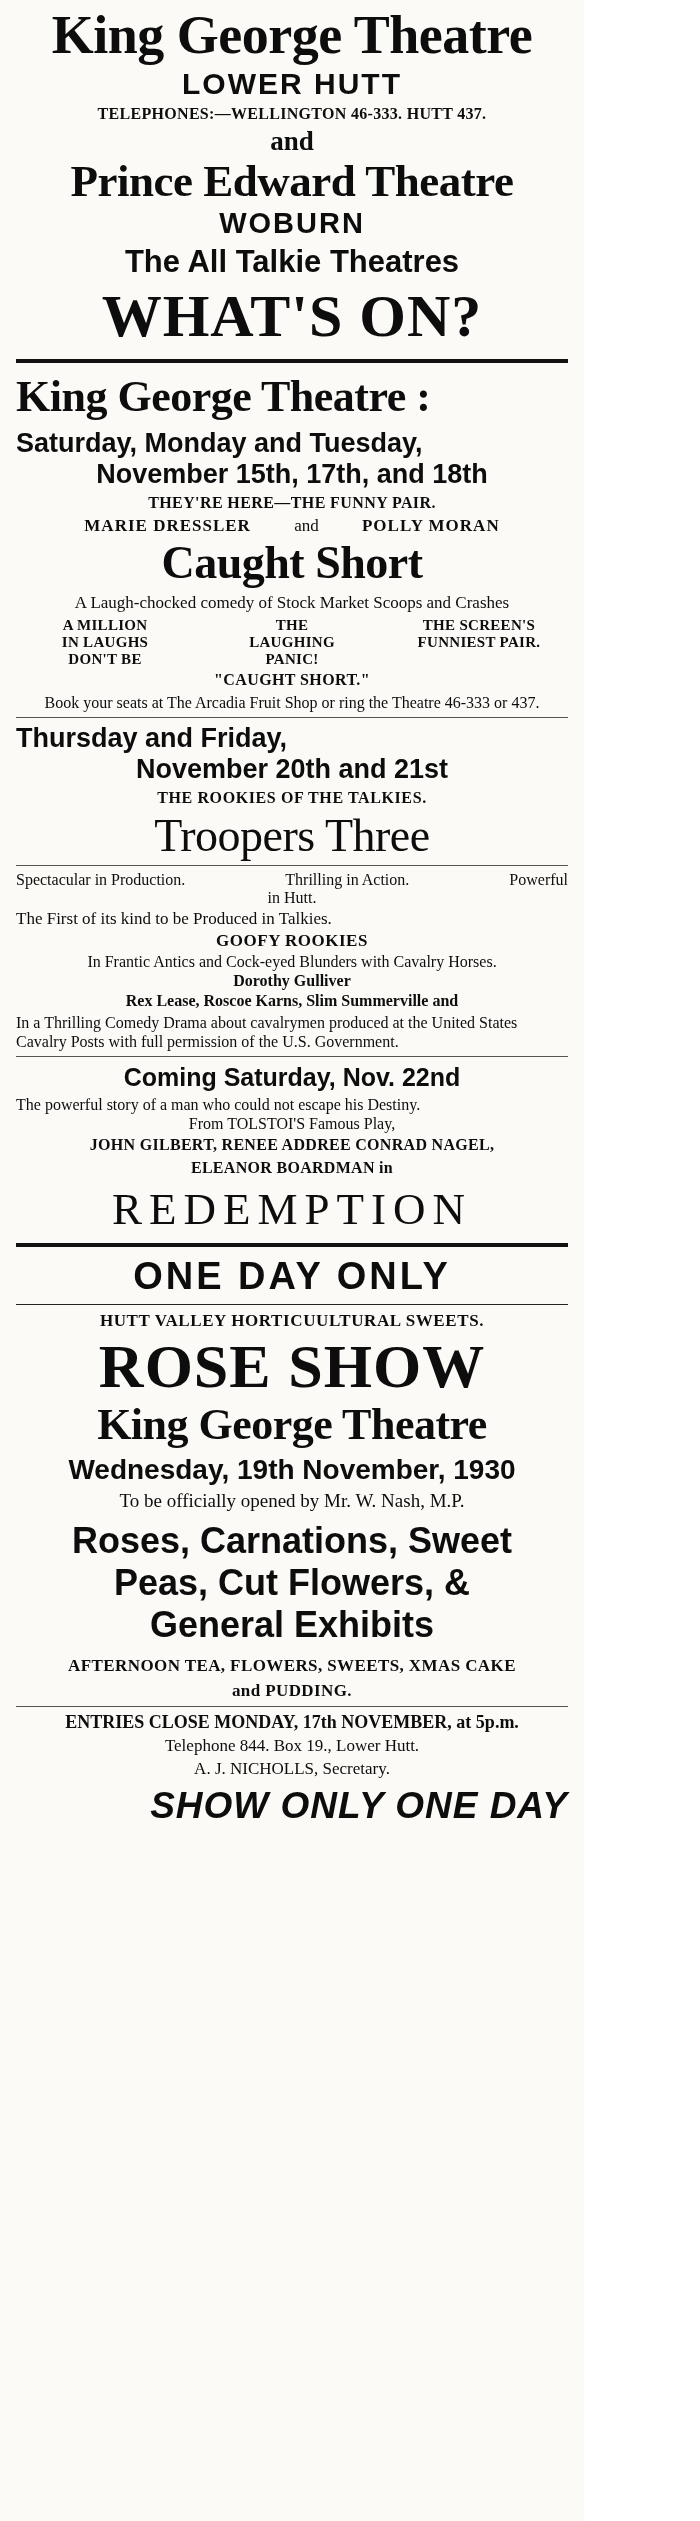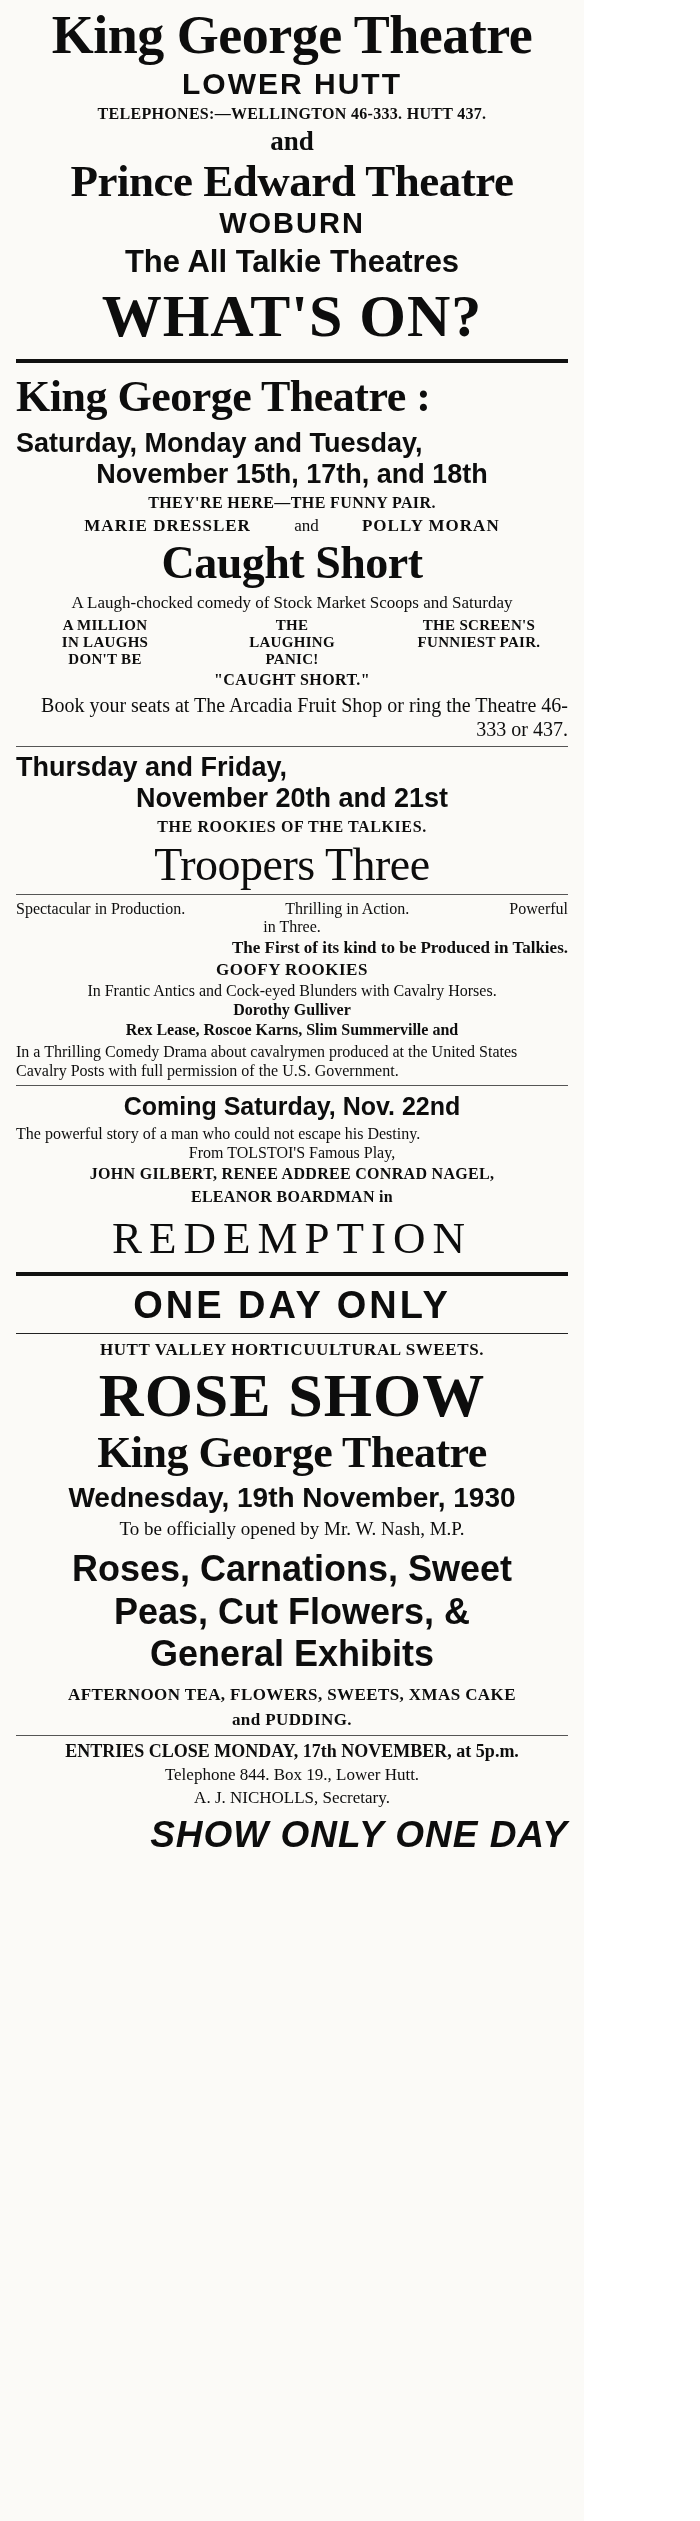--- a/index.html
+++ b/index.html
@@ -142,22 +142,22 @@
     align-items: flex-start;
     font-weight: bold;
     font-size: 15px;
     line-height: 1.15;
     letter-spacing: 0.3px;
     margin: 2px 0 2px 0;
   }
   .three-col .col { flex: 1; text-align: center; }
   .three-col .col.mid { flex: 1.1; }
   .t-booking {
-    font-size: 20px;
-    text-align: right;
+    font-size: 16px;
+    text-align: center;
     line-height: 1.2;
     margin: 4px 0 4px 0;
   }
   .t-thu-fri {
     font-family: "Liberation Sans", sans-serif;
     font-weight: bold;
     font-size: 27px;
     text-align: center;
     line-height: 1.15;
     margin: 4px 0 4px 0;
@@ -177,21 +177,21 @@
     margin: 6px 0 4px 0;
   }
   .t-spec {
     font-size: 16px;
     text-align: center;
     display: flex;
     justify-content: space-between;
     margin: 2px 0 0 0;
   }
   .t-plot { font-size: 16px; text-align: center; margin: 0 0 2px 0; }
-  .t-first-kind { font-weight: bold; font-size: 17px; text-align: right; margin: 2px 0 2px 0; }
+  .t-first-kind { font-weight: normal; font-size: 17px; text-align: left; margin: 2px 0 2px 0; }
   .t-goofy { font-weight: bold; font-size: 17px; text-align: center; letter-spacing: 0.5px; margin: 2px 0; }
   .t-antics { font-size: 16px; text-align: center; margin: 1px 0; }
   .t-cast { font-weight: bold; font-size: 16px; text-align: center; line-height: 1.15; margin: 1px 0 2px 0; }
   .t-drama { font-size: 16px; text-align: left; line-height: 1.2; margin: 2px 0 4px 0; }
   .t-coming {
     font-family: "Liberation Sans", sans-serif;
     font-weight: bold;
     font-size: 25px;
     text-align: center;
     margin: 6px 0 4px 0;
@@ -317,21 +317,21 @@
 
     <div class="smallcaps">THEY'RE HERE—THE FUNNY PAIR.</div>
 
     <div class="stars-row">
       <span>MARIE DRESSLER</span>
       <span class="and" style="margin:0 38px;">and</span>
       <span>POLLY MORAN</span>
     </div>
 
     <div class="display t-caught-short">Caught Short</div>
-    <div class="t-laugh-line">A Laugh-chocked comedy of Stock Market Scoops and Saturday</div>
+    <div class="t-laugh-line">A Laugh-chocked comedy of Stock Market Scoops and Crashes</div>
 
     <div class="three-col">
       <div class="col" style="white-space:pre-line;">A MILLION
 IN LAUGHS
 DON'T BE</div>
       <div class="col mid" style="white-space:pre-line;">THE
 LAUGHING
 PANIC!</div>
       <div class="col" style="white-space:pre-line;">THE SCREEN'S
 FUNNIEST PAIR.</div>
@@ -350,21 +350,21 @@
     <div class="t-rookies">THE ROOKIES OF THE TALKIES.</div>
     <div class="display t-troopers">Troopers Three</div>
 
     <hr class="rule-hair">
 
     <div class="t-spec">
       <span>Spectacular in Production.</span>
       <span>Thrilling in Action.</span>
       <span>Powerful</span>
     </div>
-    <div class="t-plot">in Three.</div>
+    <div class="t-plot">in Hutt.</div>
     <div class="t-first-kind">The First of its kind to be Produced in Talkies.</div>
     <div class="t-goofy">GOOFY ROOKIES</div>
     <div class="t-antics">In Frantic Antics and Cock-eyed Blunders with Cavalry Horses.</div>
     <div class="t-cast">Dorothy Gulliver</div>
     <div class="t-cast">Rex Lease,    Roscoe Karns,   Slim Summerville and</div>
     <div class="t-drama">In a Thrilling Comedy Drama about cavalrymen produced at the United States Cavalry Posts with full permission of the U.S. Government.</div>
 
     <hr class="rule-hair">
 
     <div class="t-coming">Coming Saturday, Nov. 22nd</div>

